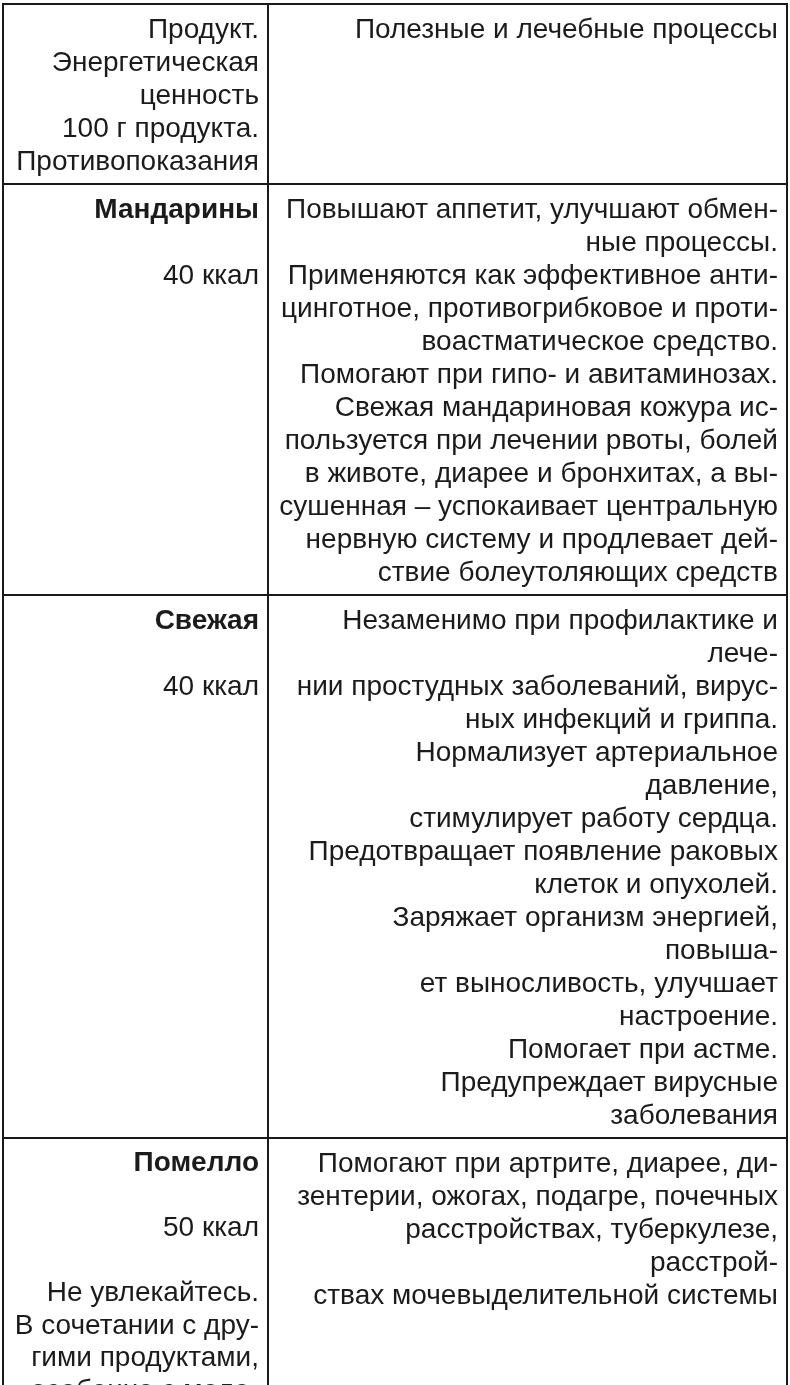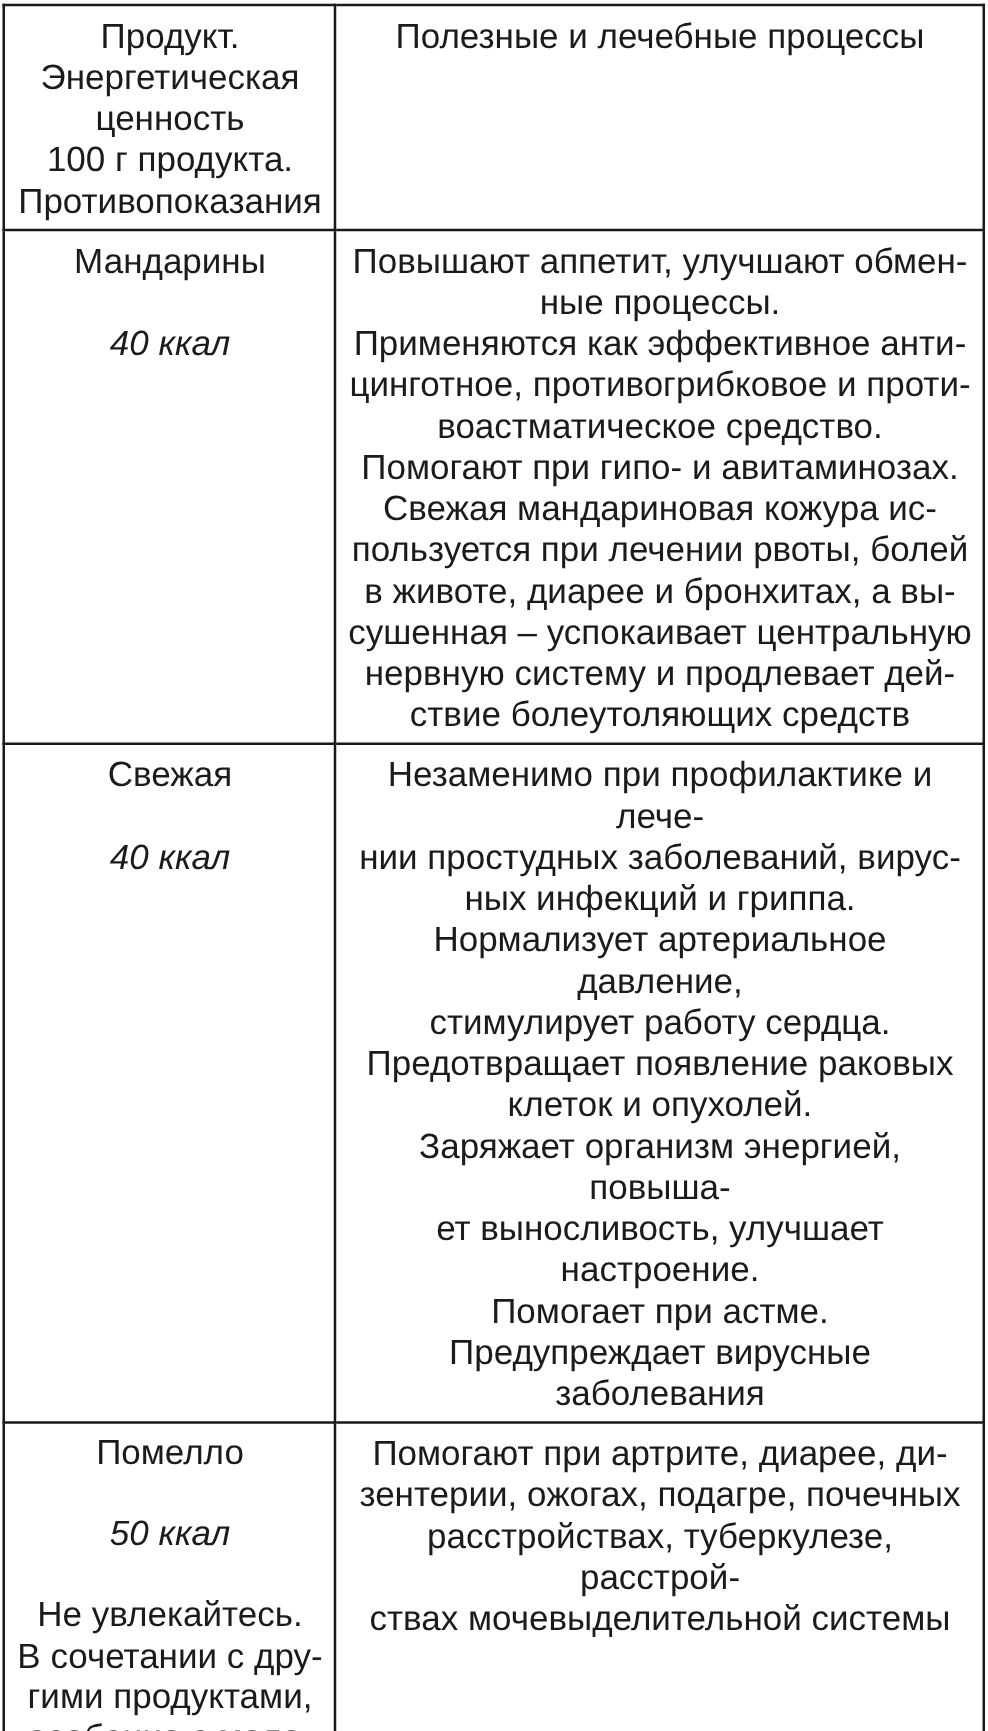--- a/index.html
+++ b/index.html
@@ -18,44 +18,43 @@
     border-collapse: collapse;
     table-layout: fixed;
     width: 784px;
     height: 1378px;
     margin: 3px 0 0 2px;
   }
   .doc-table th,
   .doc-table td {
     border: 2.5px solid #191919;
     vertical-align: top;
-    text-align: center;
+    text-align: right;
     padding: 7px 8px 6px 9px;
     font-size: 28px;
     line-height: 33px;
     font-weight: normal;
     overflow: hidden;
   }
   .col-product  { width: 265px; }
   .col-props    { width: 519px; }
 
   .header-cell {
     font-weight: bold;
     padding-top: 11px;
   }
   .multiline {
     white-space: pre-line;
   }
   .product-name {
-    font-weight: normal;
+    font-weight: bold;
     margin: 0 0 33px 0;   
   }
   .energy-value {
     margin: 0 0 33px 0;   
-    font-style: italic;
   }
   .contraindication-note:empty,
   .contraindication-note:empty + * { display: none; }
   .contraindication-note { margin: 0; }
   .row-3 .cell-left { line-height: 32.5px; }
   .row-3 .product-name,
   .row-3 .energy-value { margin-bottom: 32.5px; }
 </style>
 </head>
 <body>

